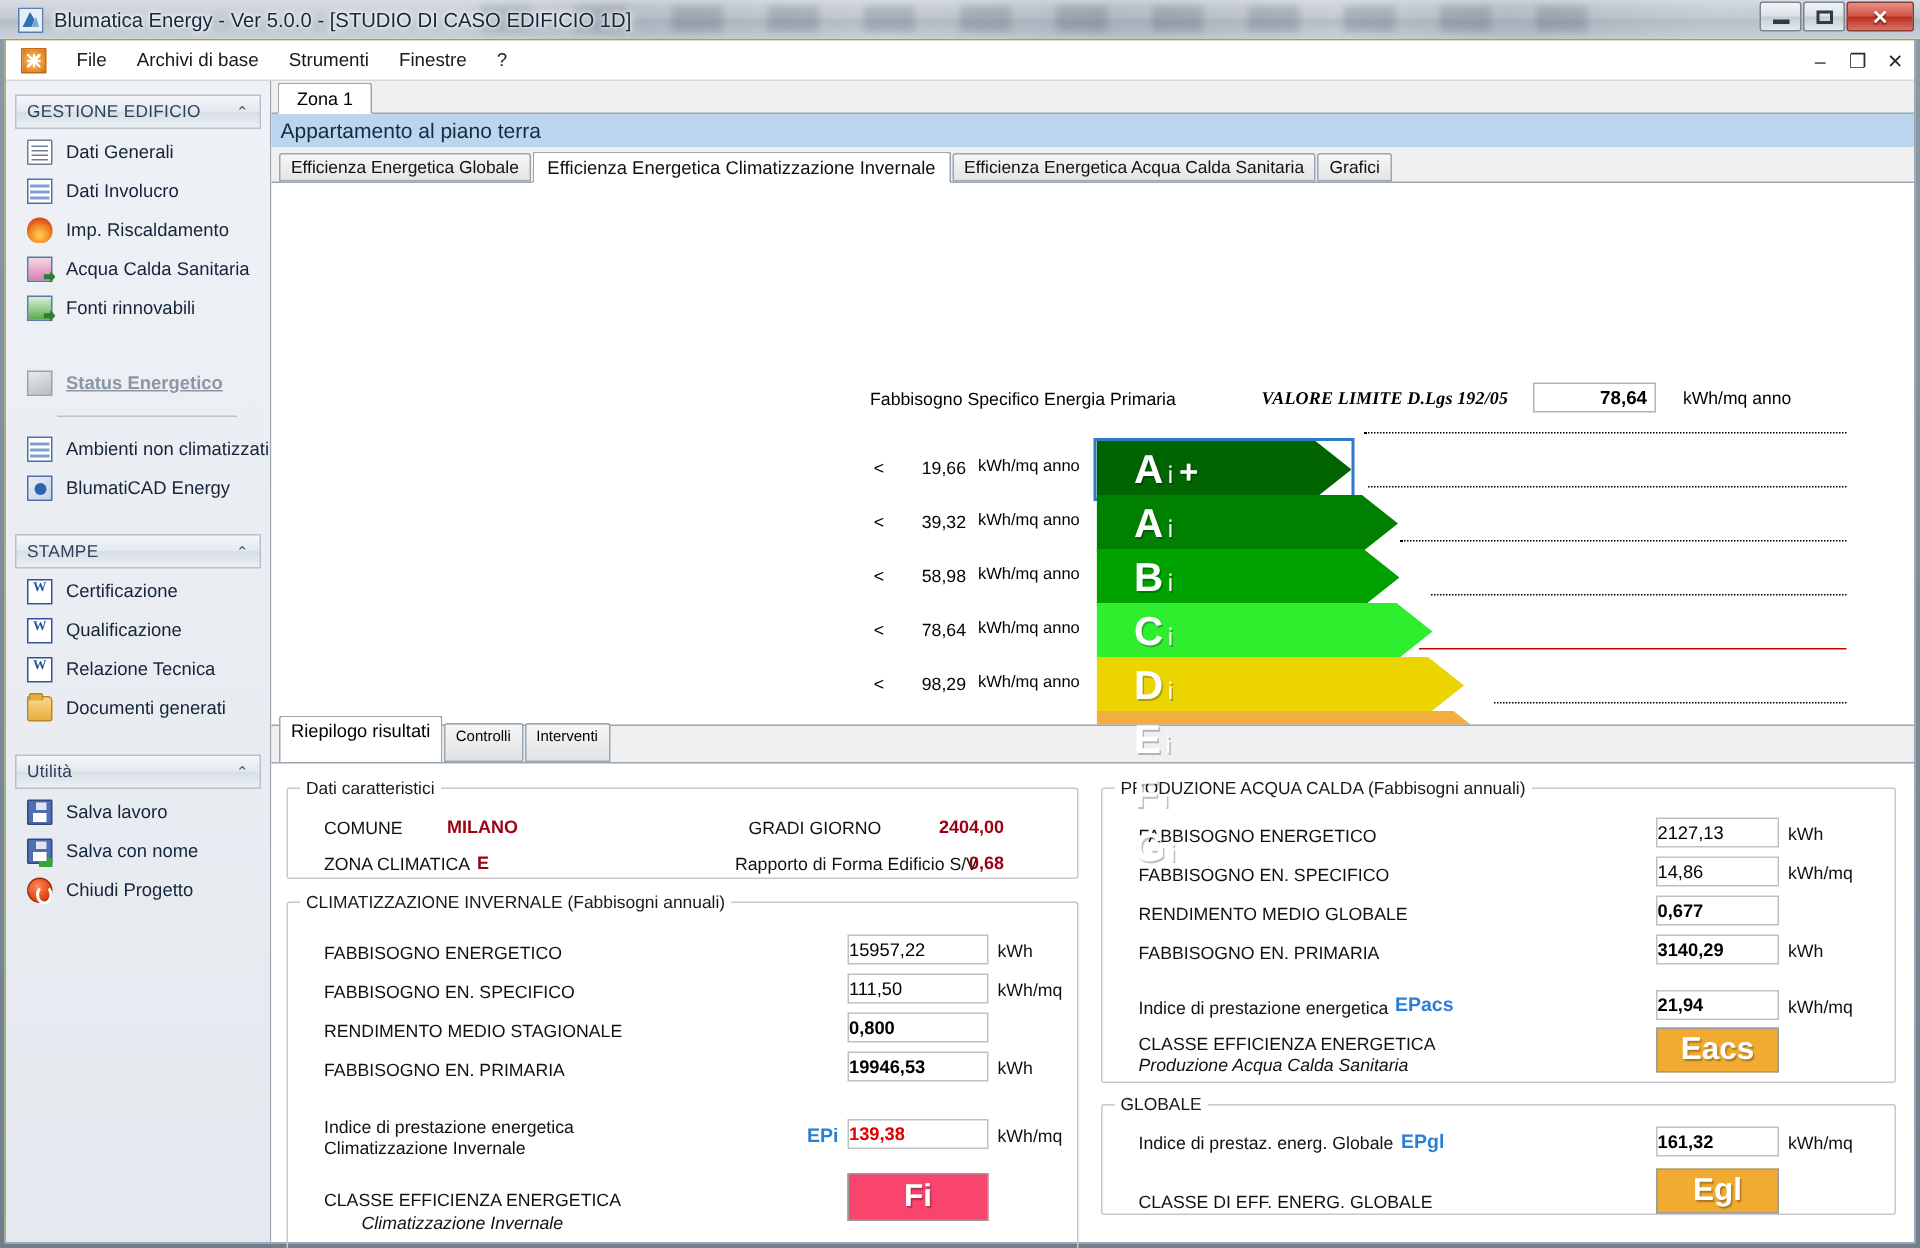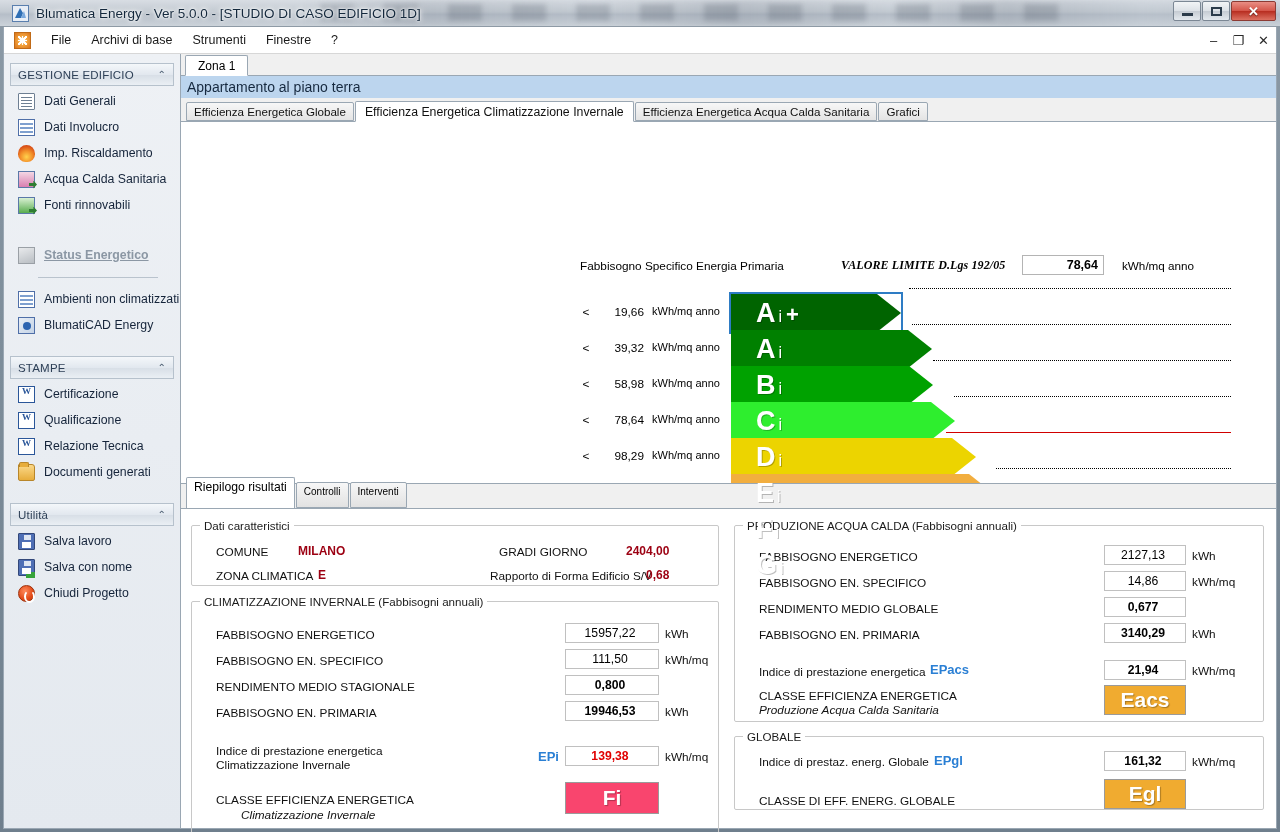--- a/index.html
+++ b/index.html
@@ -265,21 +265,21 @@
   fieldset.gb {
     position:absolute; border:1px solid #c8c8c8; border-radius:2px; margin:0; padding:0;
   }
   fieldset.gb > legend {
     margin-left:8px; padding:0 4px; font-size:11.6px; color:#1a1a1a;
   }
   .lbl-s { position:absolute; font-size:11.8px; color:#111; }
   .lbl-b { position:absolute; font-size:12px; font-weight:bold; color:#9c0012; }
   .vbox {
     position:absolute; height:20px; border:1px solid #c0c0c0; background:#fff;
-    text-align:center; padding-right:4px; line-height:18px; font-size:12.2px;
+    text-align:left; padding-right:4px; line-height:18px; font-size:12.2px;
   }
   .vbox.bold { font-weight:bold; }
   .vbox.red { color:#e00000; font-weight:bold; }
   .unit { position:absolute; font-size:11.8px; color:#111; }
   .ep-tag { position:absolute; font-size:13px; font-weight:bold; color:#2a7fd4; }
   .class-badge {
     position:absolute; border:1px solid #9a9a9a;
     display:flex; align-items:center; justify-content:center;
     color:#fff; font-weight:bold; font-family:"Liberation Sans", sans-serif;
     text-shadow:1px 1px 1px rgba(0,0,0,.3);

